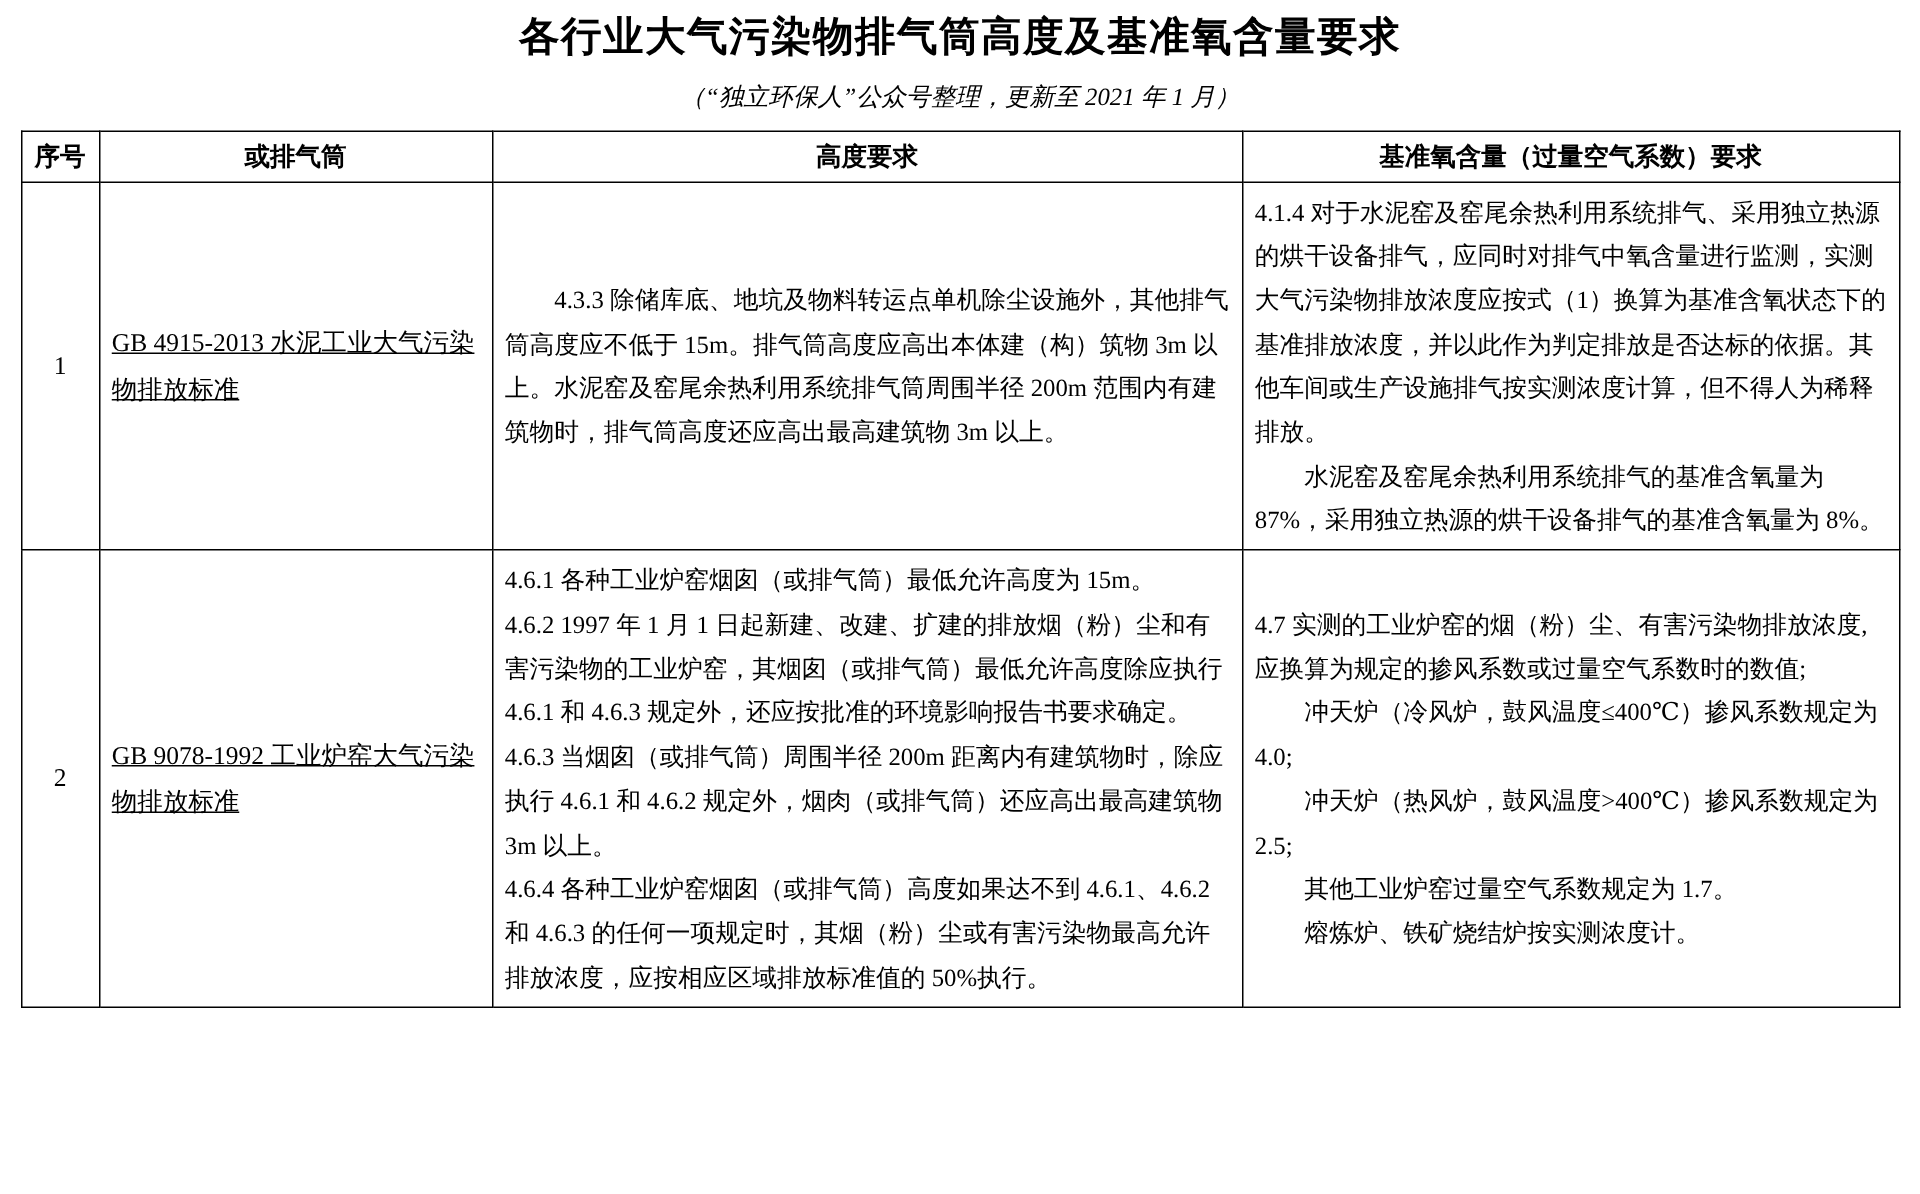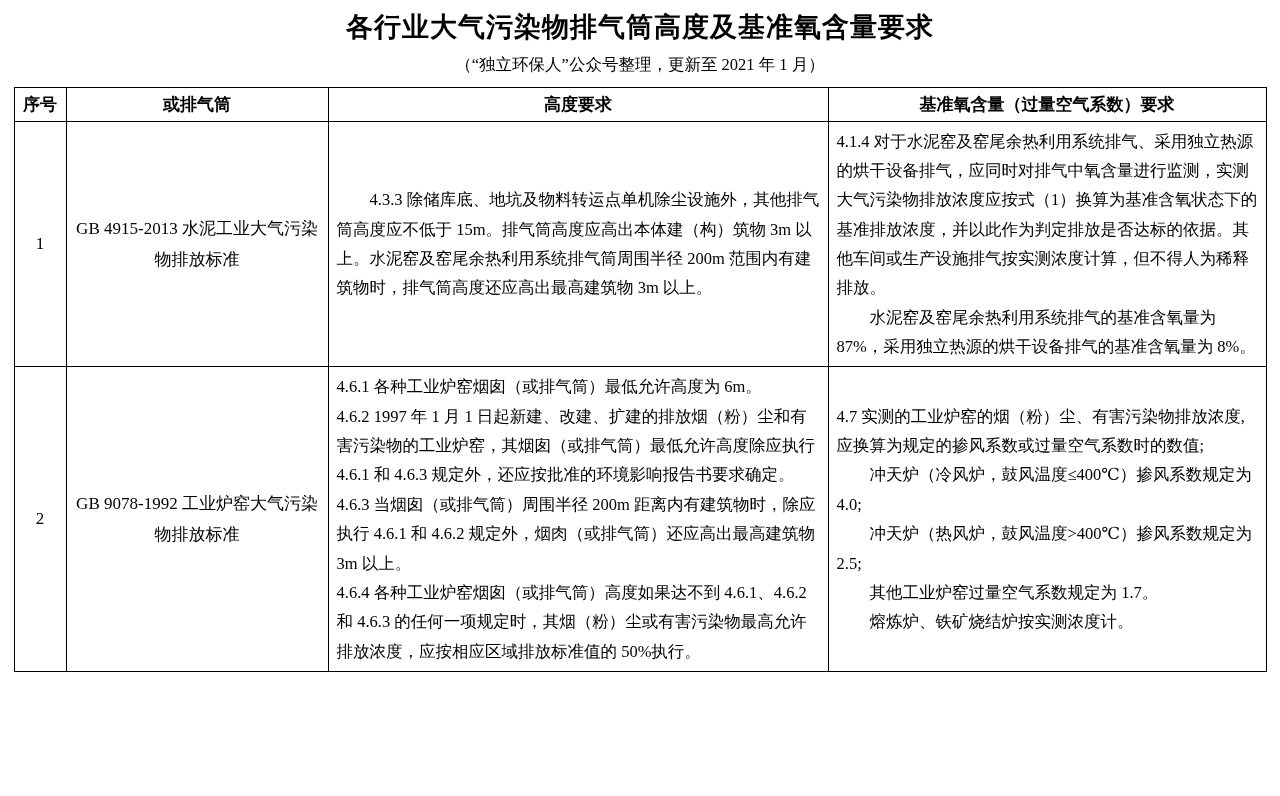--- a/index.html
+++ b/index.html
@@ -20,26 +20,28 @@
     height: 796px;
     box-sizing: border-box;
   }
   .doc-title {
     text-align: center;
     font-size: 27px;
     font-weight: bold;
     letter-spacing: 1px;
     margin: 9px 0 0 0;
     line-height: 1.35;
+    font-family: Liberation Mono, monospace;
   }
   .doc-subtitle {
     text-align: center;
     font-size: 16.5px;
     margin: 8px 0 10px 0;
     line-height: 1.4;
+    font-style: italic;
   }
   table.main-table {
     border-collapse: collapse;
     width: 1252px;
     margin: 0 auto;
     table-layout: fixed;
   }
   table.main-table th,
   table.main-table td {
     border: 1px solid #000000;
@@ -57,25 +59,26 @@
   col.c-no    { width: 52px; }
   col.c-std   { width: 262px; }
   col.c-hgt   { width: 500px; }
   col.c-oxy   { width: 438px; }
 
   td.cell-no {
     text-align: center;
     font-size: 17px;
   }
   td.cell-std {
-    text-align: center;
+    text-align: left;
     font-size: 17px;
     line-height: 1.85;
     padding-left: 14px;
     padding-right: 10px;
+    text-decoration: underline;
   }
   td.cell-body {
     text-align: left;
     font-size: 16.5px;
     line-height: 1.78;
     vertical-align: top;
     padding: 10px 10px 10px 12px;
   }
   td.cell-body.mid {
     vertical-align: middle;
@@ -117,21 +120,21 @@
         <td class="cell-body">
           <p class="p">4.1.4  对于水泥窑及窑尾余热利用系统排气、采用独立热源的烘干设备排气，应同时对排气中氧含量进行监测，实测大气污染物排放浓度应按式（1）换算为基准含氧状态下的基准排放浓度，并以此作为判定排放是否达标的依据。其他车间或生产设施排气按实测浓度计算，但不得人为稀释排放。</p>
           <p class="p indent">水泥窑及窑尾余热利用系统排气的基准含氧量为 87%，采用独立热源的烘干设备排气的基准含氧量为 8%。</p>
         </td>
       </tr>
 
       <tr>
         <td class="cell-no">2</td>
         <td class="cell-std">GB 9078-1992  工业炉窑大气污染物排放标准</td>
         <td class="cell-body">
-          <p class="p">4.6.1  各种工业炉窑烟囱（或排气筒）最低允许高度为 6m。</p>
+          <p class="p">4.6.1  各种工业炉窑烟囱（或排气筒）最低允许高度为 15m。</p>
           <p class="p">4.6.2 1997 年 1 月 1 日起新建、改建、扩建的排放烟（粉）尘和有害污染物的工业炉窑，其烟囱（或排气筒）最低允许高度除应执行 4.6.1 和 4.6.3 规定外，还应按批准的环境影响报告书要求确定。</p>
           <p class="p">4.6.3  当烟囱（或排气筒）周围半径 200m 距离内有建筑物时，除应执行 4.6.1 和 4.6.2 规定外，烟肉（或排气筒）还应高出最高建筑物 3m 以上。</p>
           <p class="p">4.6.4  各种工业炉窑烟囱（或排气筒）高度如果达不到 4.6.1、4.6.2 和 4.6.3 的任何一项规定时，其烟（粉）尘或有害污染物最高允许排放浓度，应按相应区域排放标准值的 50%执行。</p>
         </td>
         <td class="cell-body mid">
           <p class="p">4.7  实测的工业炉窑的烟（粉）尘、有害污染物排放浓度,应换算为规定的掺风系数或过量空气系数时的数值;</p>
           <p class="p indent">冲天炉（冷风炉，鼓风温度≤400℃）掺风系数规定为 4.0;</p>
           <p class="p indent">冲天炉（热风炉，鼓风温度&gt;400℃）掺风系数规定为 2.5;</p>
           <p class="p indent">其他工业炉窑过量空气系数规定为 1.7。</p>
           <p class="p indent">熔炼炉、铁矿烧结炉按实测浓度计。</p>

